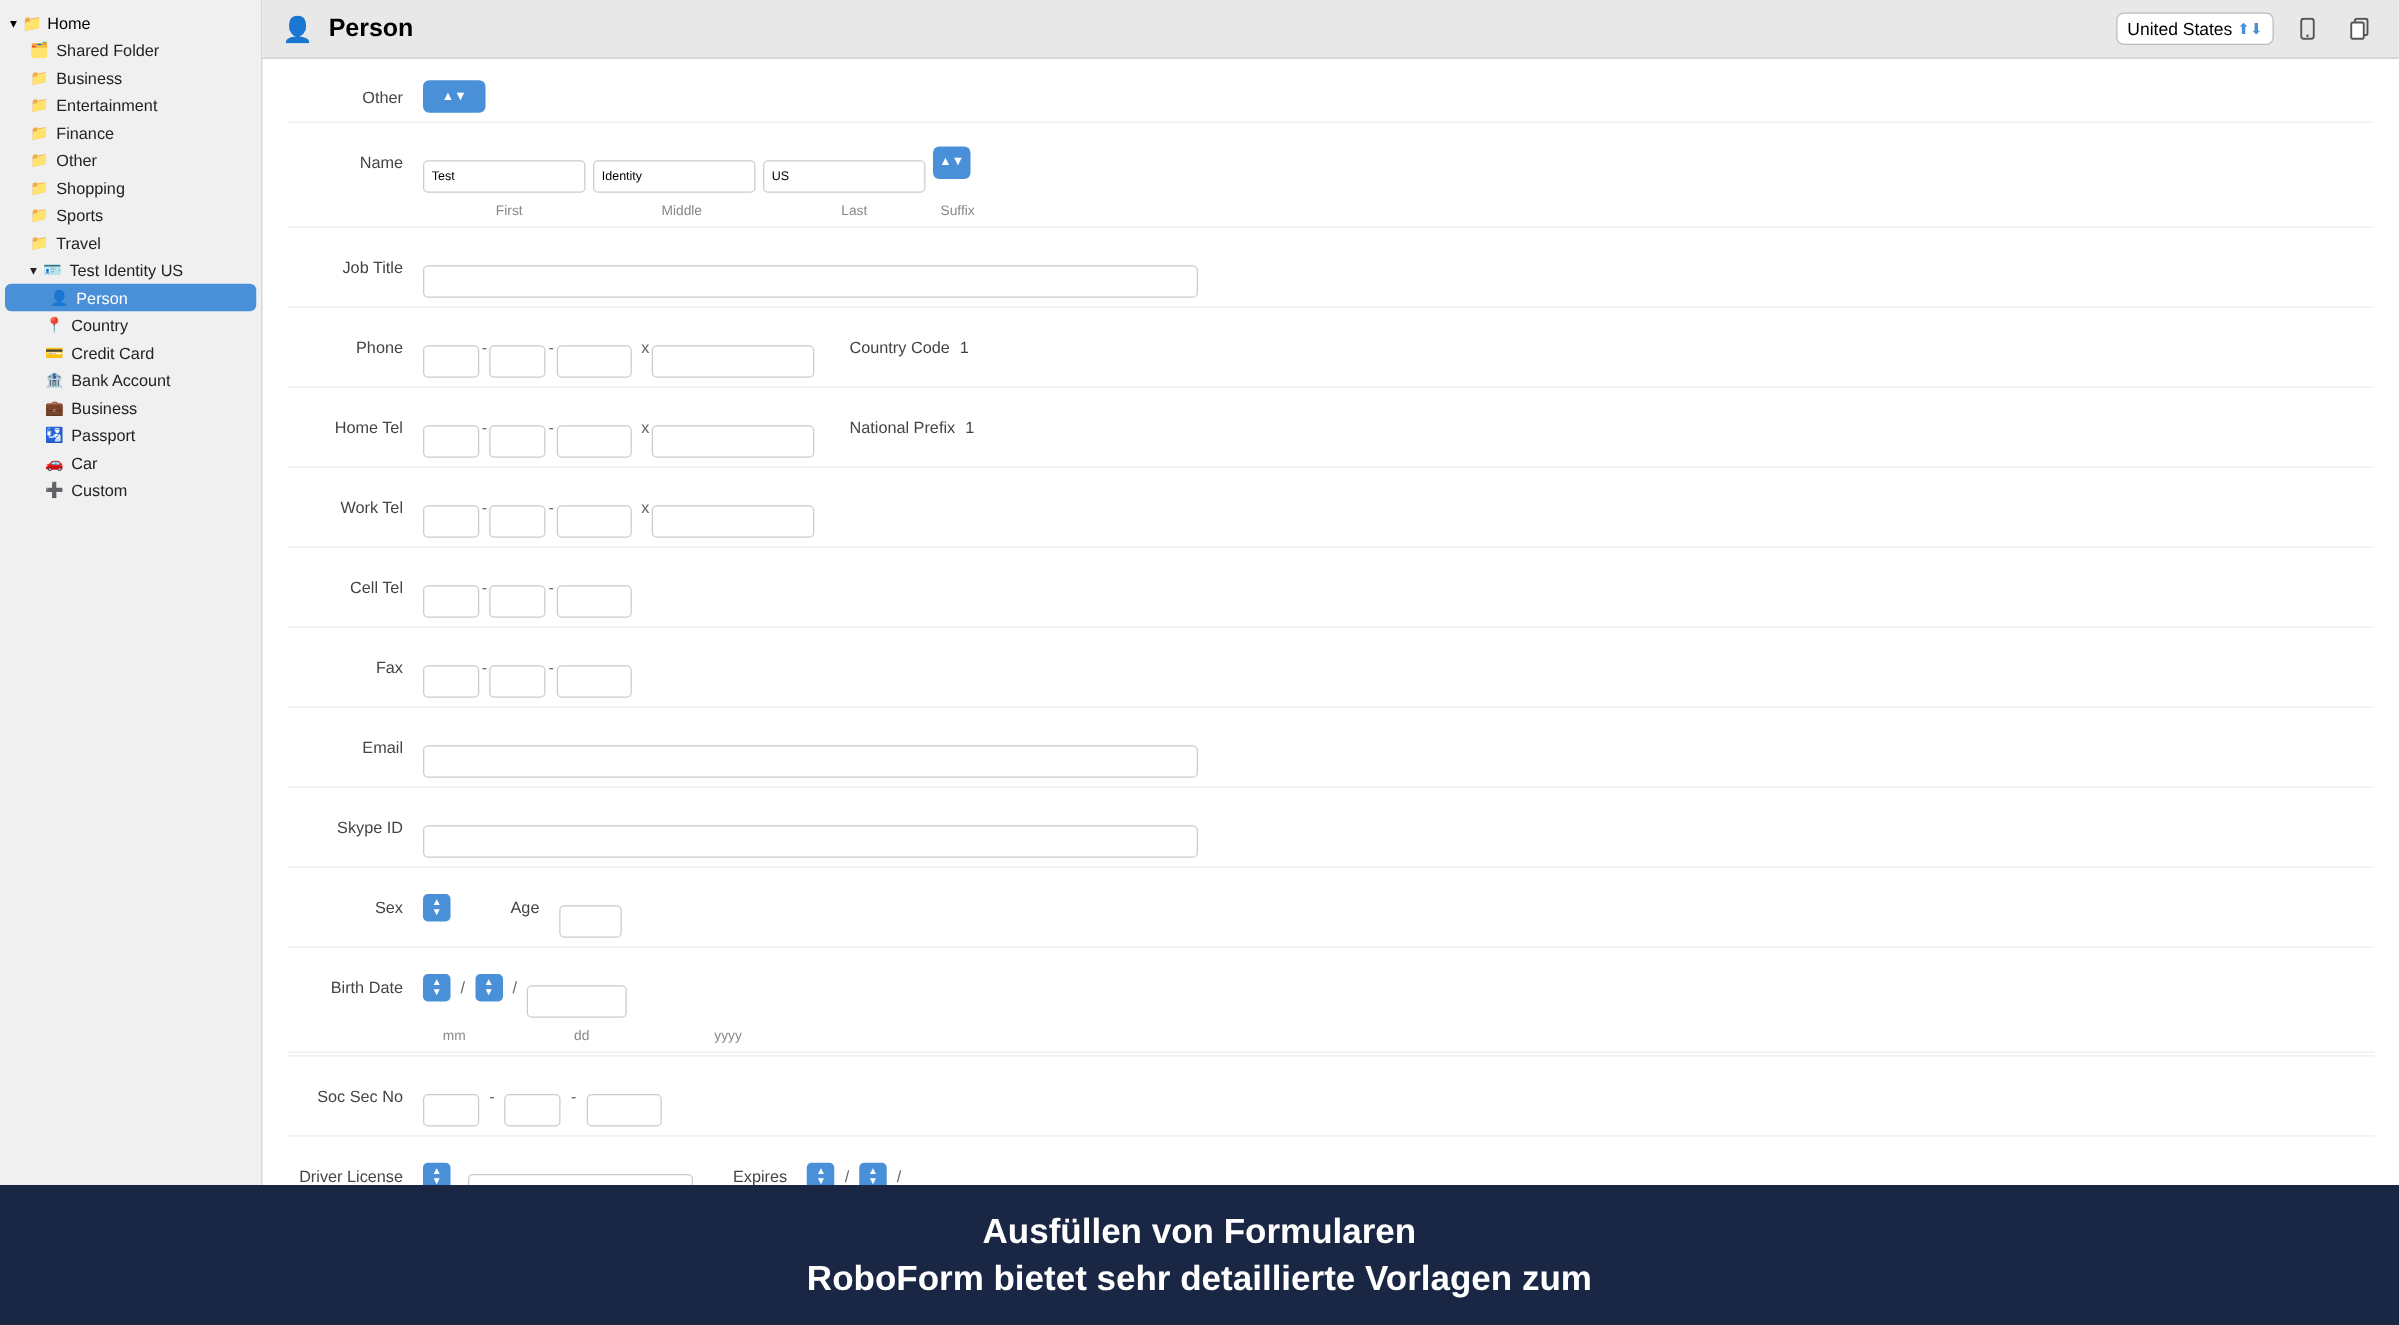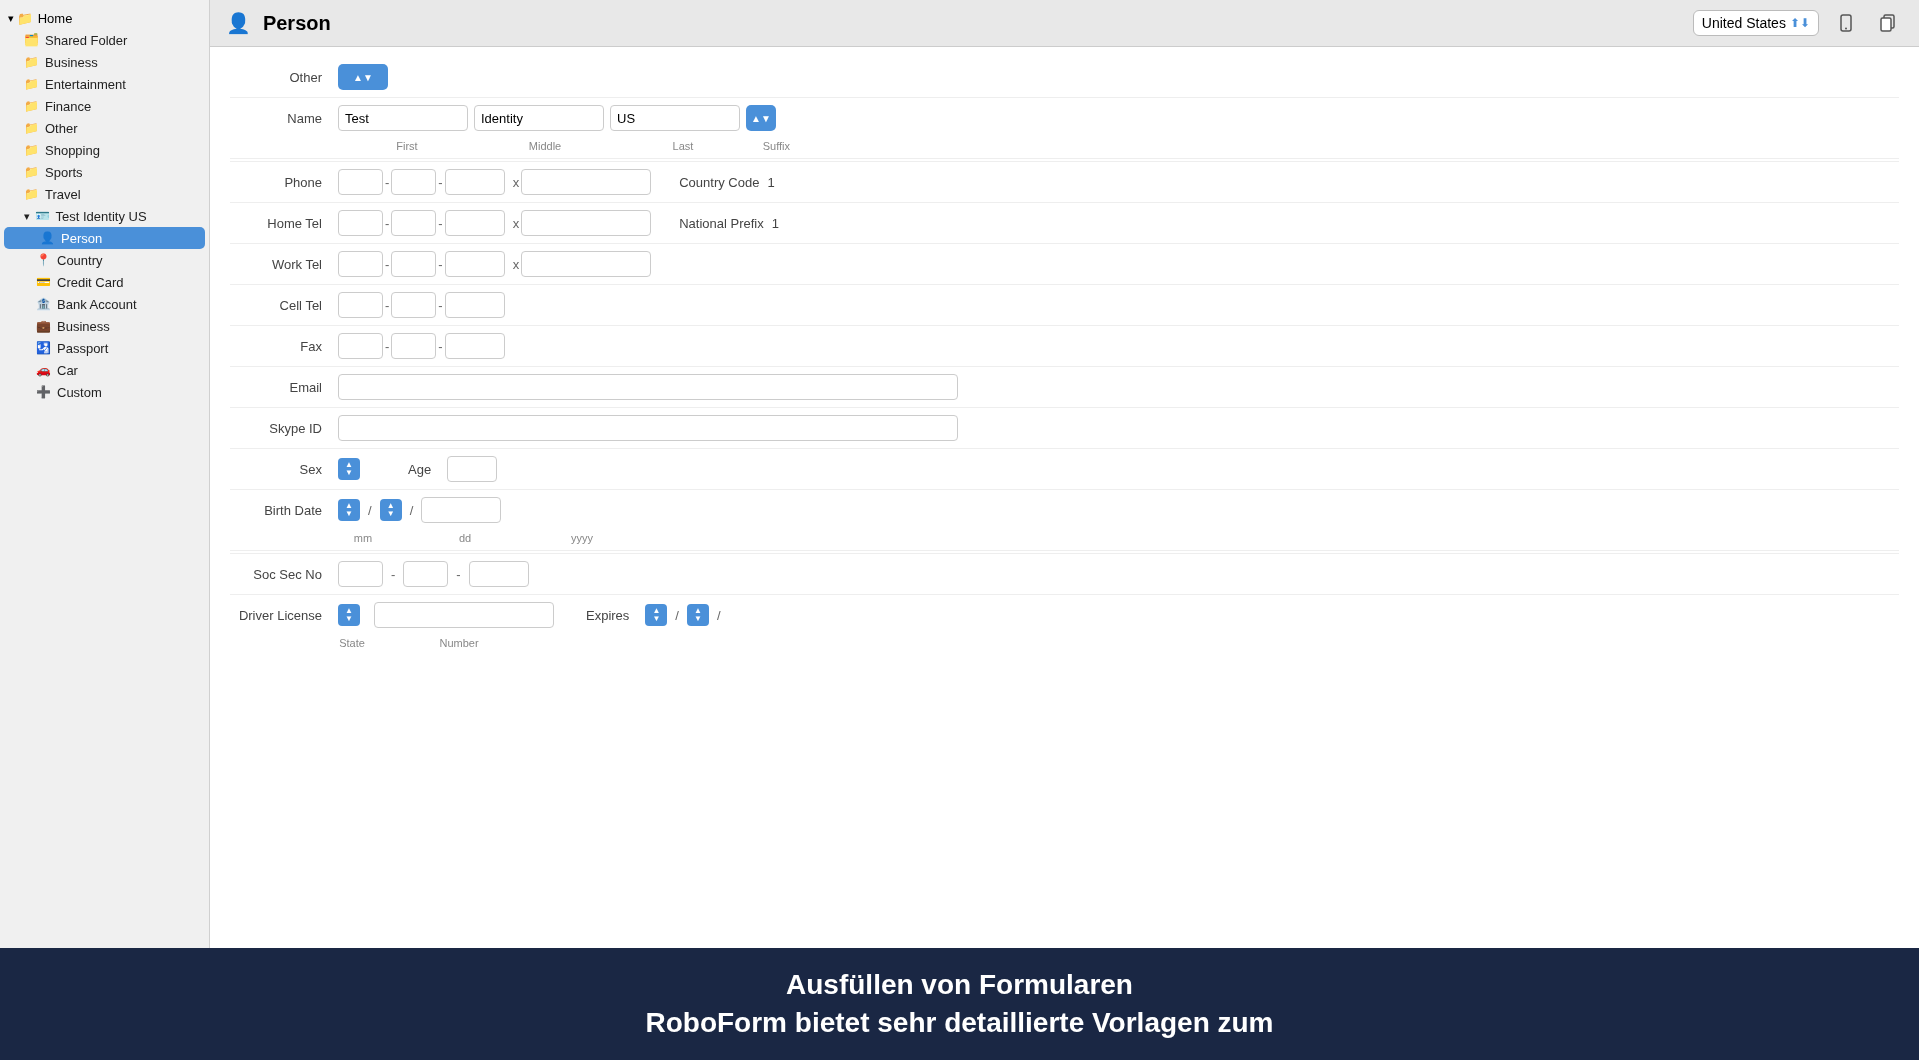--- a/index.html
+++ b/index.html
@@ -23,21 +23,21 @@
     .header-bar { background: #e8e8e8; border-bottom: 1px solid #ccc; padding: 8px 16px; display: flex; align-items: center; gap: 12px; }
     .header-title { font-size: 20px; font-weight: 700; display: flex; align-items: center; gap: 8px; }
     .header-spacer { flex: 1; }
     .country-select { display: flex; align-items: center; background: white; border: 1px solid #bbb; border-radius: 6px; padding: 4px 8px; font-size: 14px; gap: 4px; cursor: pointer; }
     .header-icon-btn { width: 30px; height: 30px; display: flex; align-items: center; justify-content: center; cursor: pointer; border-radius: 5px; font-size: 16px; color: #555; }
 
     
     .form-area { flex: 1; background: white; margin: 0; padding: 12px 20px; overflow-y: auto; }
     .form-row { display: flex; align-items: center; padding: 5px 0; gap: 8px; min-height: 32px; }
     .form-label { width: 100px; text-align: right; font-size: 13px; color: #444; flex-shrink: 0; padding-right: 8px; }
-    .form-input { border: 1px solid #ccc; border-radius: 4px; padding: 3px 6px; font-size: 13px; background: white; height: 26px; }
+    .form-input { border: 1px solid #ccc; border-radius: 4px; padding: 3px 6px; font-size: 10px; background: white; height: 26px; margin-top: 23px; }
     .form-input.medium { width: 130px; }
     .form-input.small { width: 60px; }
     .form-input.xsmall { width: 45px; }
     .form-input.year { width: 80px; }
 
     .separator { color: #666; font-size: 13px; }
     .name-fields-group { display: flex; align-items: center; gap: 6px; flex: 1; }
     .name-field-wrap { display: flex; flex-direction: column; align-items: center; }
     .country-code-group { display: flex; align-items: center; gap: 8px; margin-left: 20px; font-size: 13px; color: #444; }
     .phone-group { display: flex; align-items: center; gap: 2px; }
@@ -214,24 +214,28 @@
           <div class="suffix-btn">
             <span style="font-size:10px;">▲▼</span>
           </div>
         </div>
       </div>
 
       <div style="display:flex; margin-left:108px; gap:0; margin-bottom:4px;">
         <div style="width:138px; text-align:center;"><span style="font-size:11px;color:#888;">First</span></div>
         <div style="width:138px; text-align:center;"><span style="font-size:11px;color:#888;">Middle</span></div>
         <div style="width:138px; text-align:center;"><span style="font-size:11px;color:#888;">Last</span></div>
-        <div style="width:38px; text-align:right;"><span style="font-size:11px;color:#888;">Suffix</span></div>
-      </div>
-      <hr class="form-divider">
-
+        <div style="width:38px; text-align:left;"><span style="font-size:11px;color:#888;">Suffix</span></div>
+      </div>
+      <hr class="form-divider">
+
+      <div class="form-row">
+        <span class="form-label">Job Title</span>
+        <input class="form-input" style="width: 620px;" value="">
+      </div>
       <hr class="form-divider">
 
       <div class="form-row">
         <span class="form-label">Phone</span>
         <div class="phone-group">
           <input class="form-input xsmall" value="" style="">
           <span class="separator">-</span>
           <input class="form-input xsmall" value="" style="">
           <span class="separator">-</span>
           <input class="form-input small" value="" style="">

